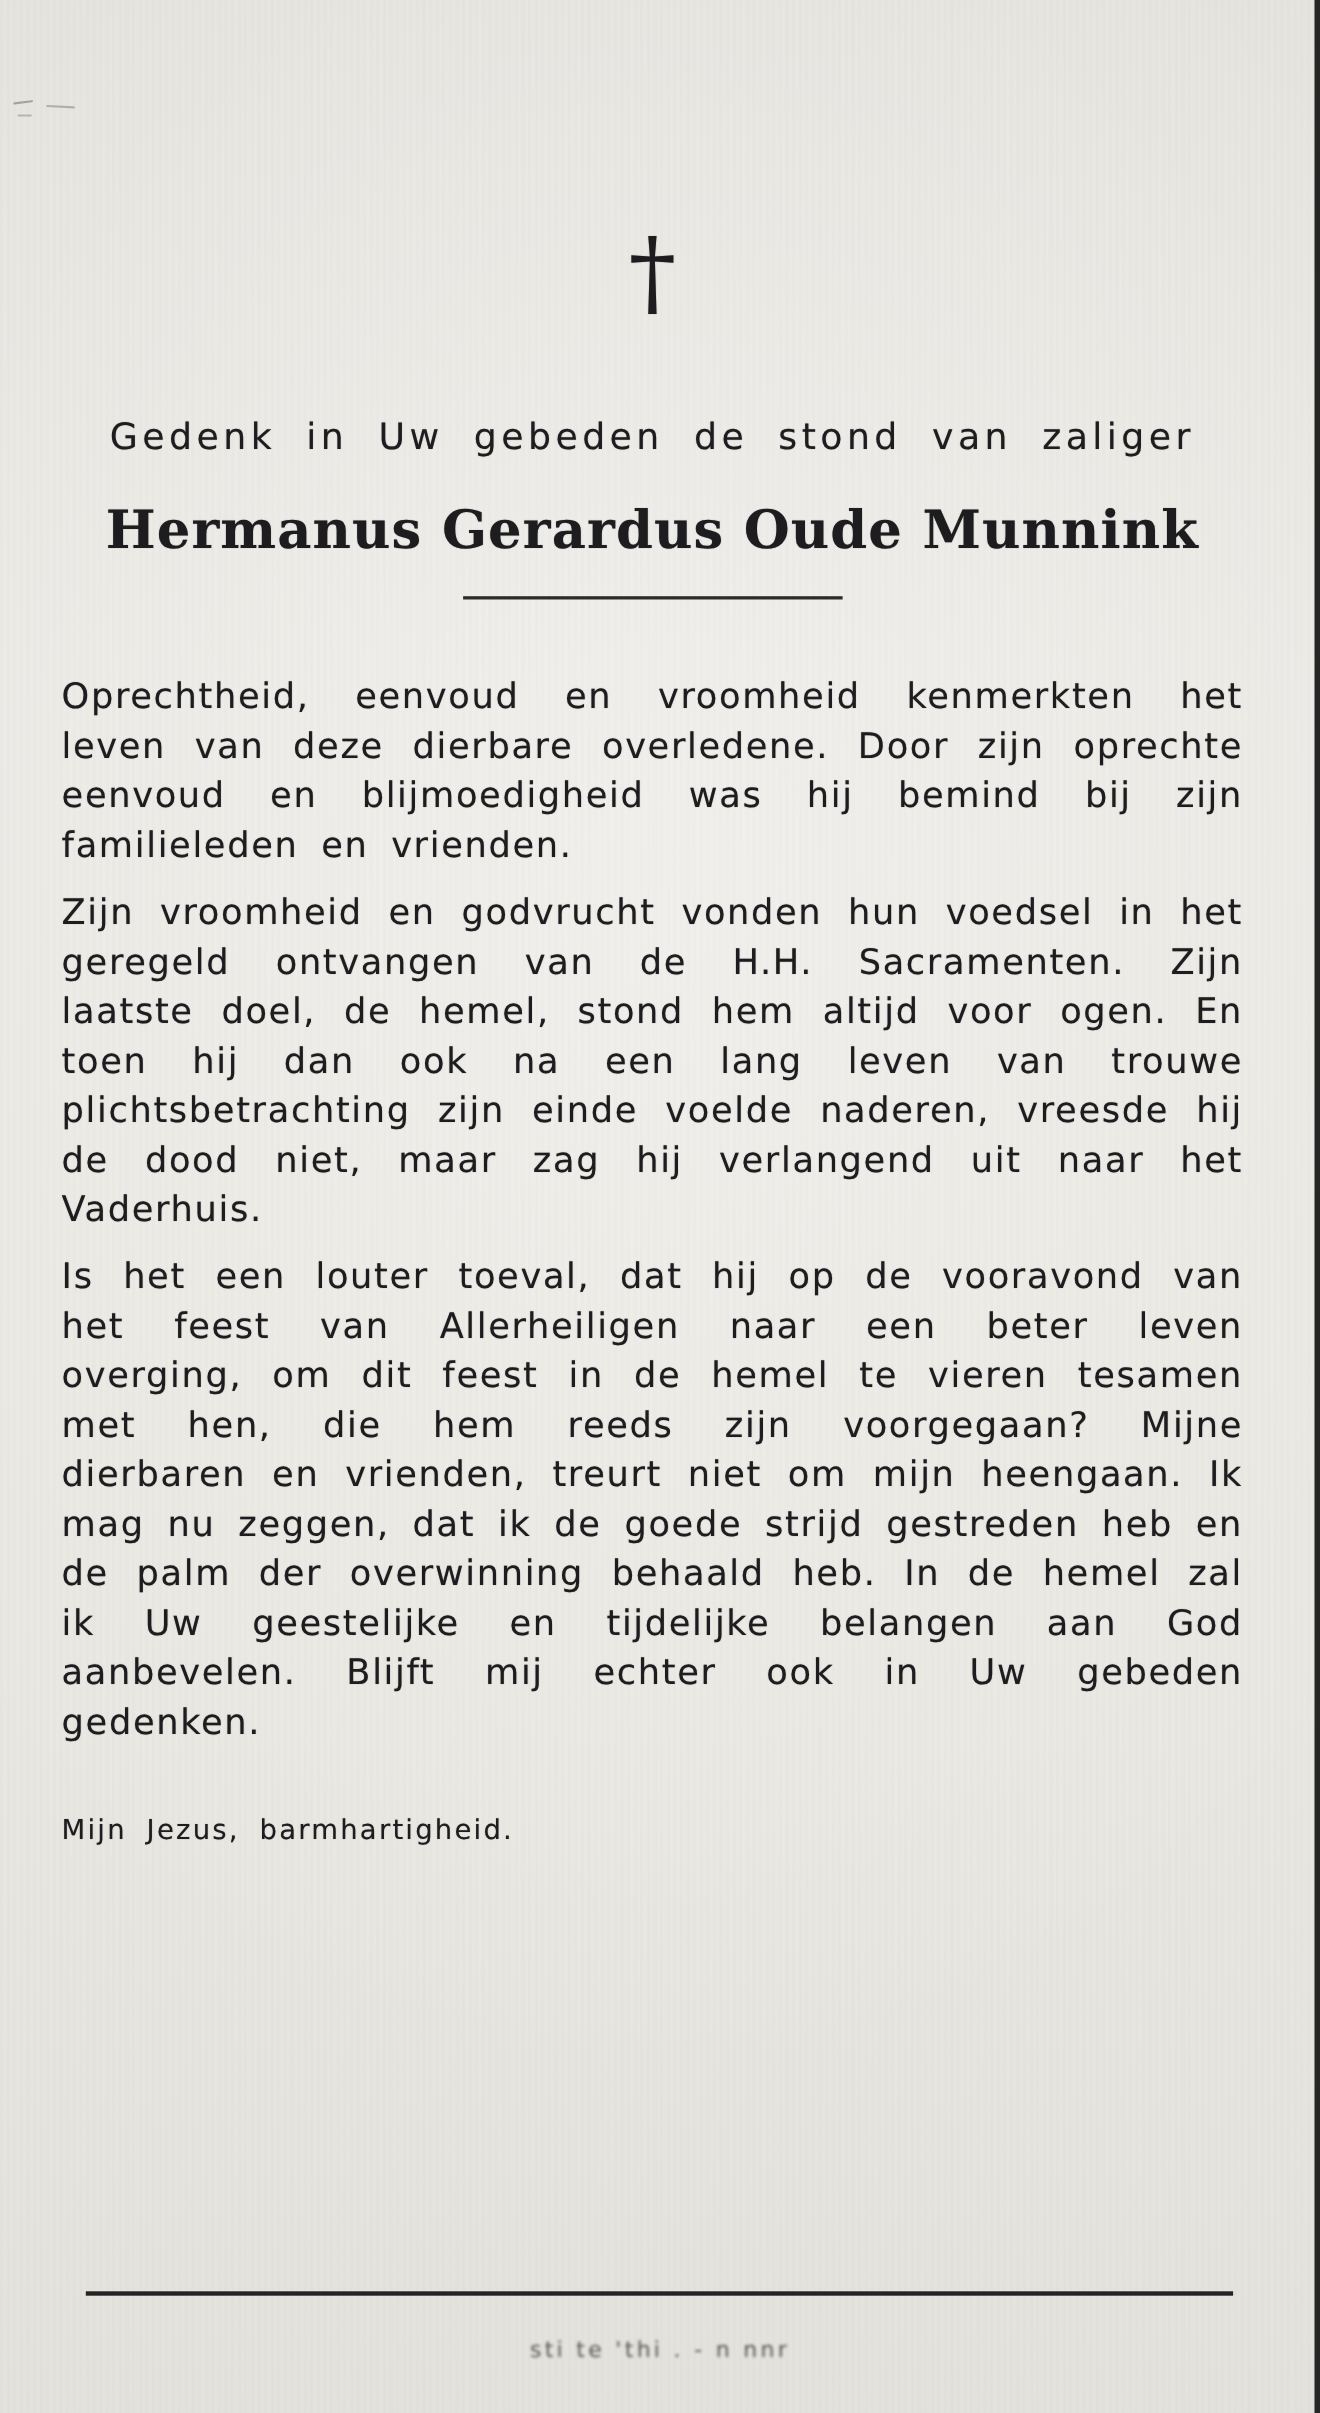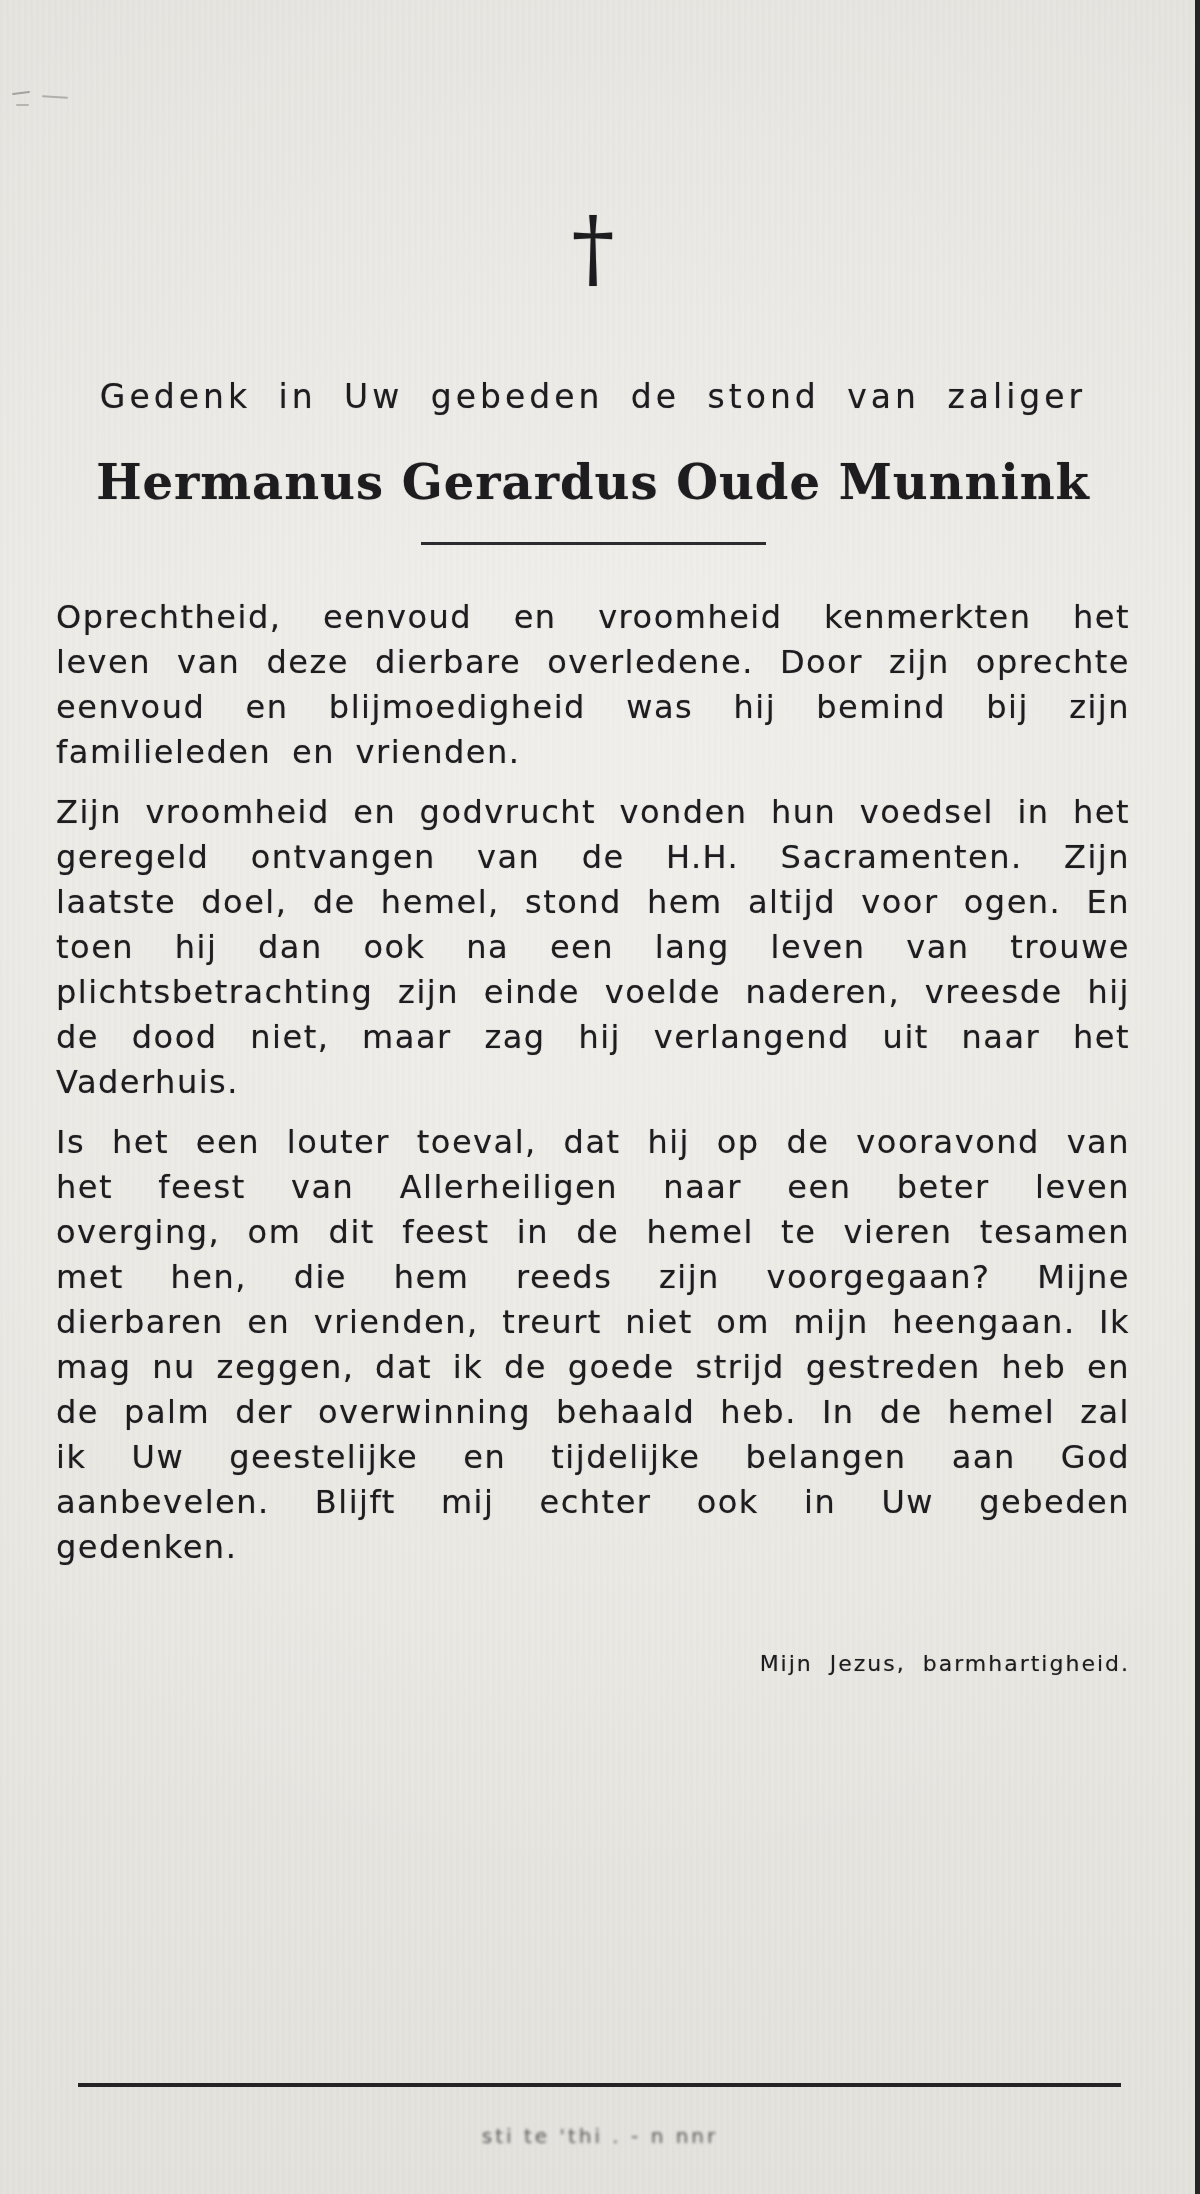--- a/index.html
+++ b/index.html
@@ -70,31 +70,31 @@
     border-top: 3px solid #2c2c2e;
   }
 
   .paras {
     margin-top: 50px;
     height: 1035px;
     overflow: hidden;
   }
 
   .paras p {
-    margin: 0 0 15px 0;
+    margin: 16px 0 15px 0;
     font-size: 32px;
     line-height: 45px;
     letter-spacing: 1.5px;
     word-spacing: 9px;
     text-align: justify;
   }
 
   .prayers {
-    text-align: right;
-    font-size: 22px;
+    text-align: left;
+    font-size: 25px;
     line-height: 67px;
     letter-spacing: 2px;
     word-spacing: 8px;
   }
 
   .bottom-rule {
     position: absolute;
     top: 2083px;
     left: 78px;
     width: 1043px;

